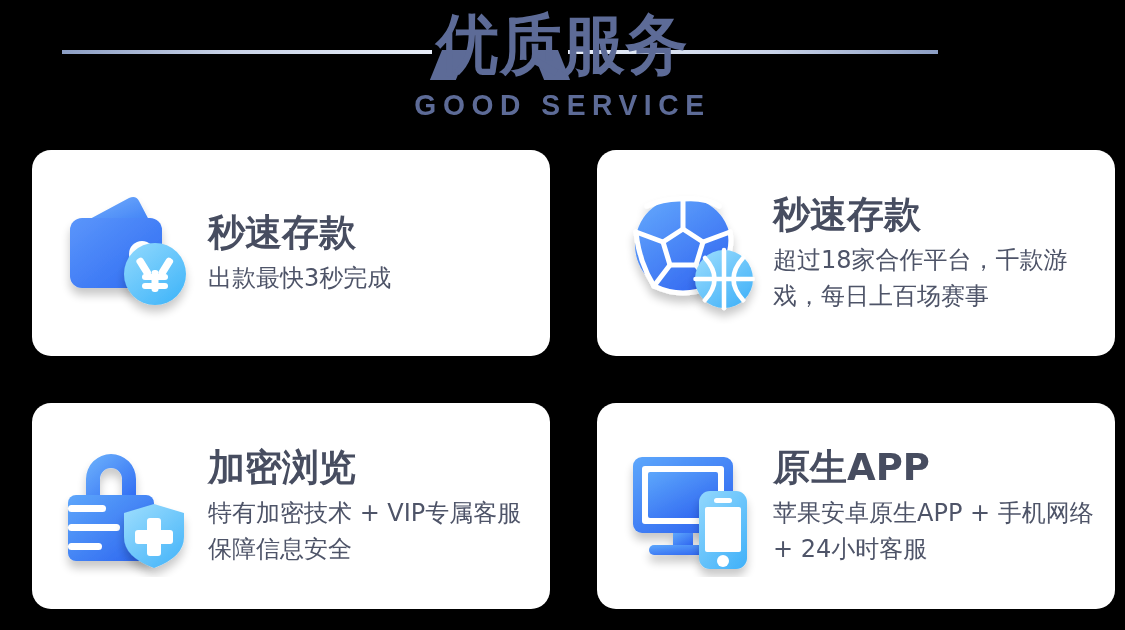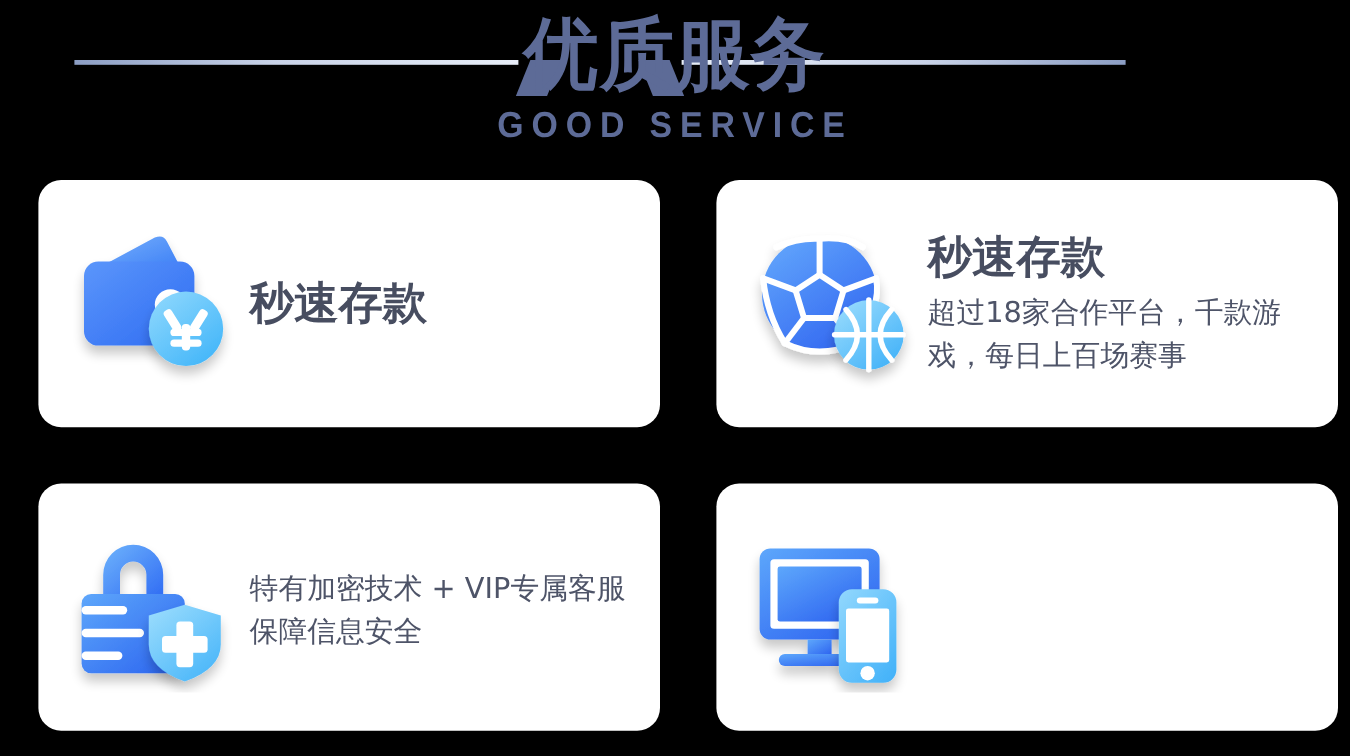--- a/index.html
+++ b/index.html
@@ -224,20 +224,21 @@
             <rect x="104" y="75" width="7.5" height="20" rx="3" transform="rotate(32 107.75 85)"></rect>
             <rect x="93.5" y="88" width="7" height="22" rx="3"></rect>
             <rect x="84" y="92" width="26" height="6" rx="3"></rect>
             <rect x="84" y="101" width="26" height="6" rx="3"></rect>
           </g>
         </g>
       </svg>
     </div>
     <div class="card-text">
       <div class="card-title">秒速存款</div>
+      <div class="card-desc">出款最快3秒完成</div>
     </div>
   </div>
 
   <div class="card">
     <div class="card-icon">
       <svg viewBox="0 0 142 142" xmlns="http://www.w3.org/2000/svg">
         <defs>
           <linearGradient id="s1" x1="0.15" y1="0" x2="0.85" y2="1">
             <stop offset="0" stop-color="#62a6fc"></stop>
               <stop offset="1" stop-color="#2f63f0"></stop>
@@ -331,20 +332,21 @@
         <g filter="url(#sh3)">
           <path d="M96 69 L126 78 L126 102 Q126 122 96 133 Q66 122 66 102 L66 78 Z" fill="url(#l3)"></path>
           <g fill="#ffffff">
             <rect x="89" y="83" width="14" height="38" rx="3"></rect>
             <rect x="77" y="95" width="38" height="14" rx="3"></rect>
           </g>
         </g>
       </svg>
     </div>
     <div class="card-text">
+      <div class="card-title">加密浏览</div>
       <div class="card-desc wide">特有加密技术 + VIP专属客服保障信息安全</div>
     </div>
   </div>
 
   <div class="card">
     <div class="card-icon">
       <svg viewBox="0 0 142 142" xmlns="http://www.w3.org/2000/svg">
         <defs>
           <linearGradient id="m1" x1="0.1" y1="0" x2="0.9" y2="1">
             <stop offset="0" stop-color="#5ba4fb"></stop>
@@ -374,15 +376,19 @@
           <rect x="26" y="110" width="68" height="10" rx="5" fill="url(#m1)"></rect>
         </g>
         <g filter="url(#sh4)">
           <rect x="76" y="56" width="48" height="78" rx="11" fill="url(#m2)"></rect>
           <rect x="82" y="72" width="36" height="45" rx="2" fill="#ffffff"></rect>
           <rect x="91" y="63" width="18" height="5" rx="2.5" fill="#ffffff"></rect>
           <circle cx="100" cy="126" r="6" fill="#ffffff"></circle>
         </g>
       </svg>
     </div>
+    <div class="card-text">
+      <div class="card-title">原生APP</div>
+      <div class="card-desc wide">苹果安卓原生APP + 手机网络 + 24小时客服</div>
+    </div>
   </div>
 
 </div>
 
 </body></html>

